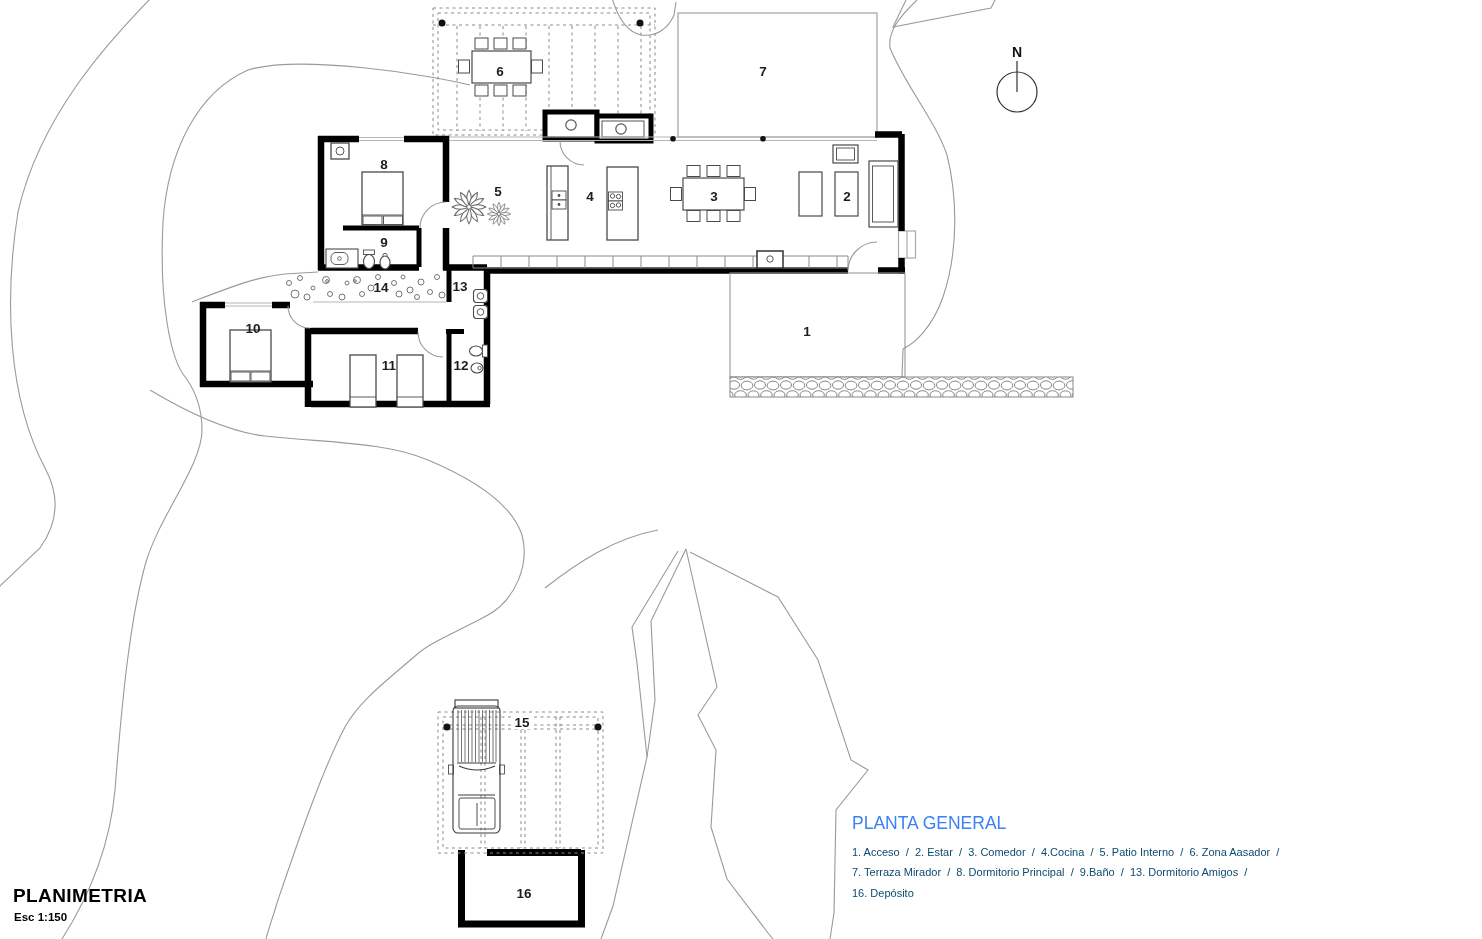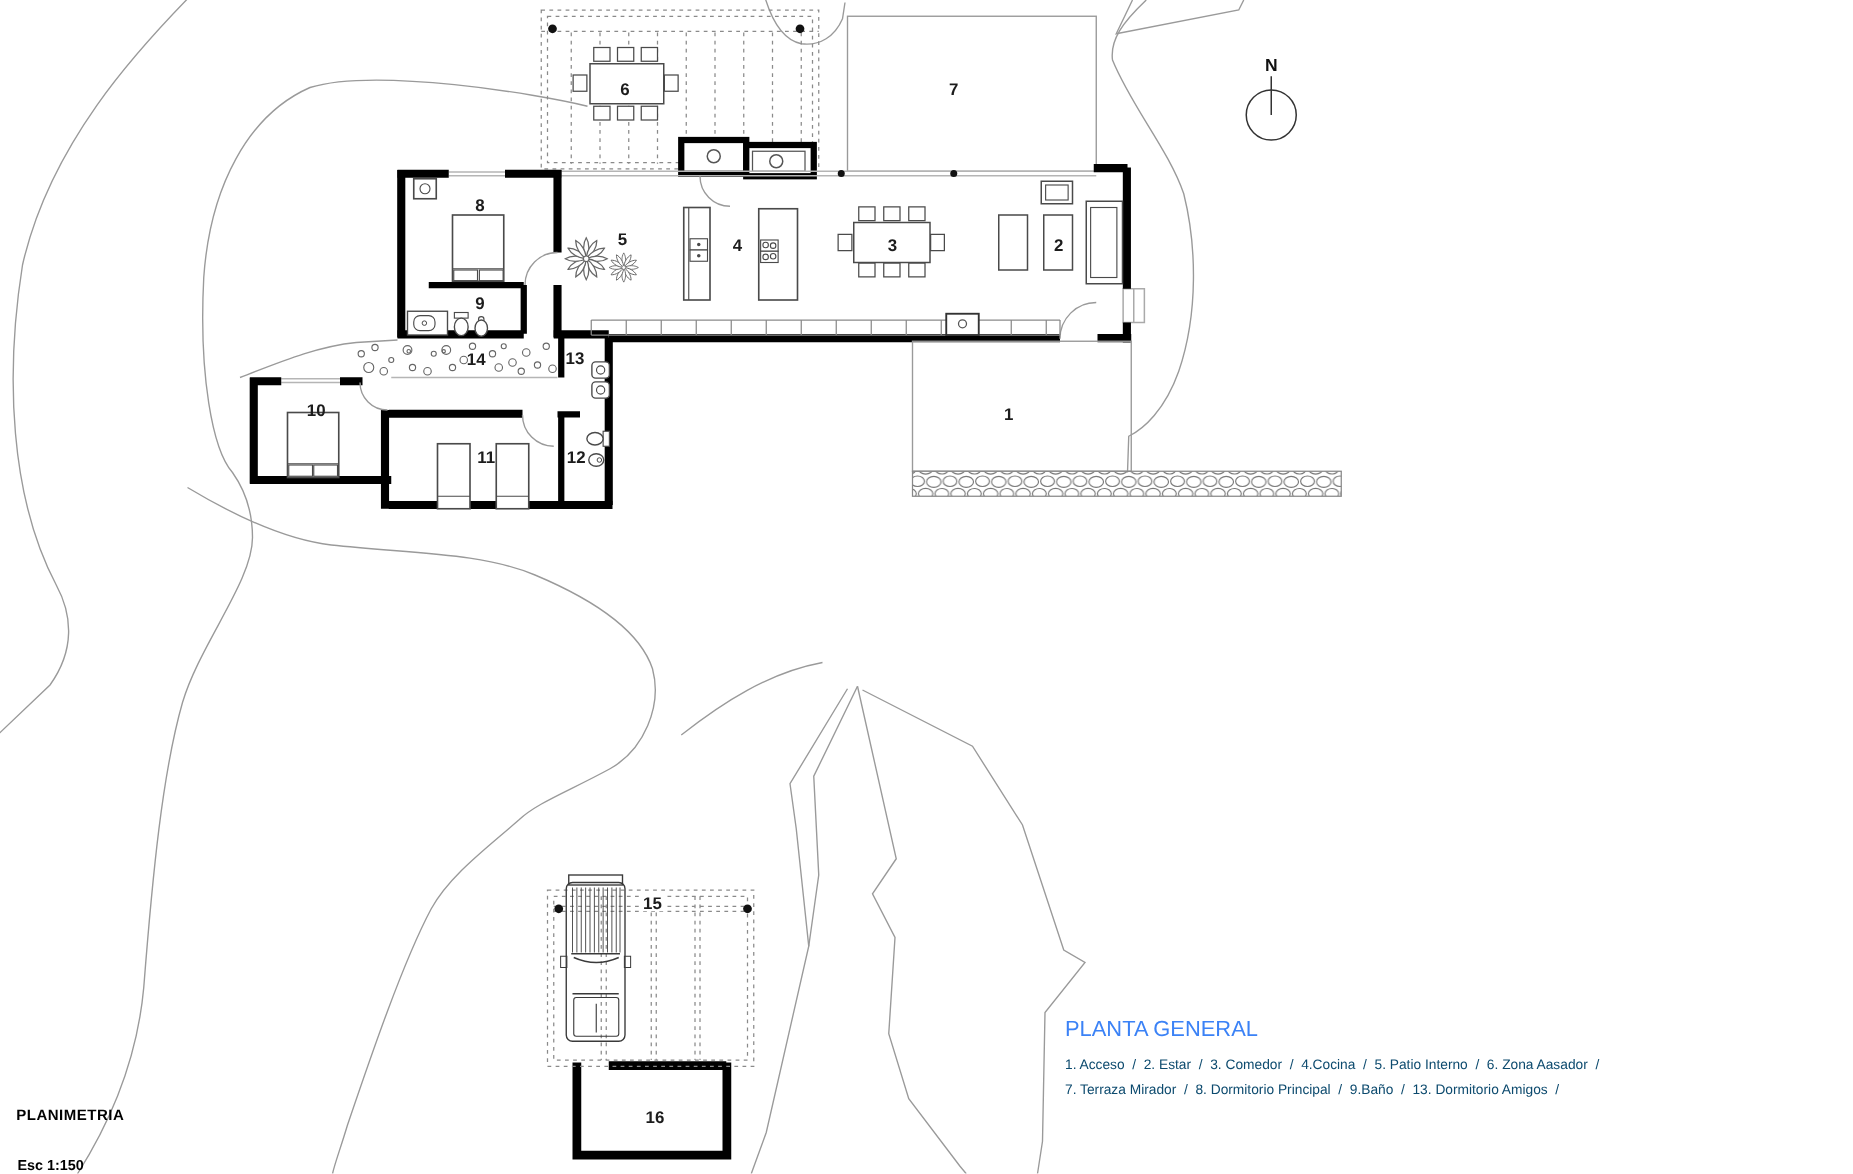--- a/index.html
+++ b/index.html
@@ -4,22 +4,22 @@
 <style>
   html,body{margin:0;padding:0;background:#fff;}
   .stage{position:relative;width:1482px;height:939px;background:#fff;overflow:hidden;
          font-family:"Liberation Sans",sans-serif;color:#1a1a1a;}
   svg{position:absolute;left:0;top:0;}
   .room-label{font-family:"Liberation Sans",sans-serif;font-size:13.5px;font-weight:700;fill:#1c1c1c;text-anchor:middle;}
   .north-n{font-family:"Liberation Sans",sans-serif;font-size:14px;font-weight:700;fill:#111;text-anchor:middle;}
   .legend{position:absolute;left:852px;top:813px;width:625px;}
   .legend-title{font-size:17.5px;margin:0 0 8px 0;color:#3b82f6;}
   .legend-line{font-size:11px;line-height:20.4px;white-space:pre;color:#0c4a6e;}
-  .plan-title{position:absolute;left:13px;top:885px;font-size:12px;font-weight:700;letter-spacing:.4px;color:#000;}
-  .plan-scale{position:absolute;left:14px;top:911px;font-size:11.5px;font-weight:700;color:#000;margin-top:16px;}
+  .plan-title{position:absolute;left:13px;top:885px;font-size:19px;font-weight:700;letter-spacing:.4px;color:#000;}
+  .plan-scale{position:absolute;left:14px;top:911px;font-size:11.5px;font-weight:700;color:#000;}
 </style>
 </head>
 <body>
 
 <div class="stage">
 
 <svg width="1482" height="939" viewBox="0 0 1482 939">
   <defs>
     <pattern id="stones" width="26" height="20" patternUnits="userSpaceOnUse">
       <g fill="#ffffff" stroke="#777" stroke-width="0.9">
@@ -317,18 +317,19 @@
     <text class="room-label" x="381" y="292">14</text>
     <text class="room-label" x="522" y="727">15</text>
     <text class="room-label" x="524" y="898">16</text>
   </g>
 </svg>
 
   <div class="legend">
     <div class="legend-title">PLANTA GENERAL</div>
     <div class="legend-line">1. Acceso  /  2. Estar  /  3. Comedor  /  4.Cocina  /  5. Patio Interno  /  6. Zona Aasador  /</div>
     <div class="legend-line">7. Terraza Mirador  /  8. Dormitorio Principal  /  9.Baño  /  13. Dormitorio Amigos  /</div>
+    <div class="legend-line">16. Depósito</div>
   </div>
 
   <div class="plan-title">PLANIMETRIA</div>
   <div class="plan-scale">Esc 1:150</div>
 
 </div>
 
 </body></html>

